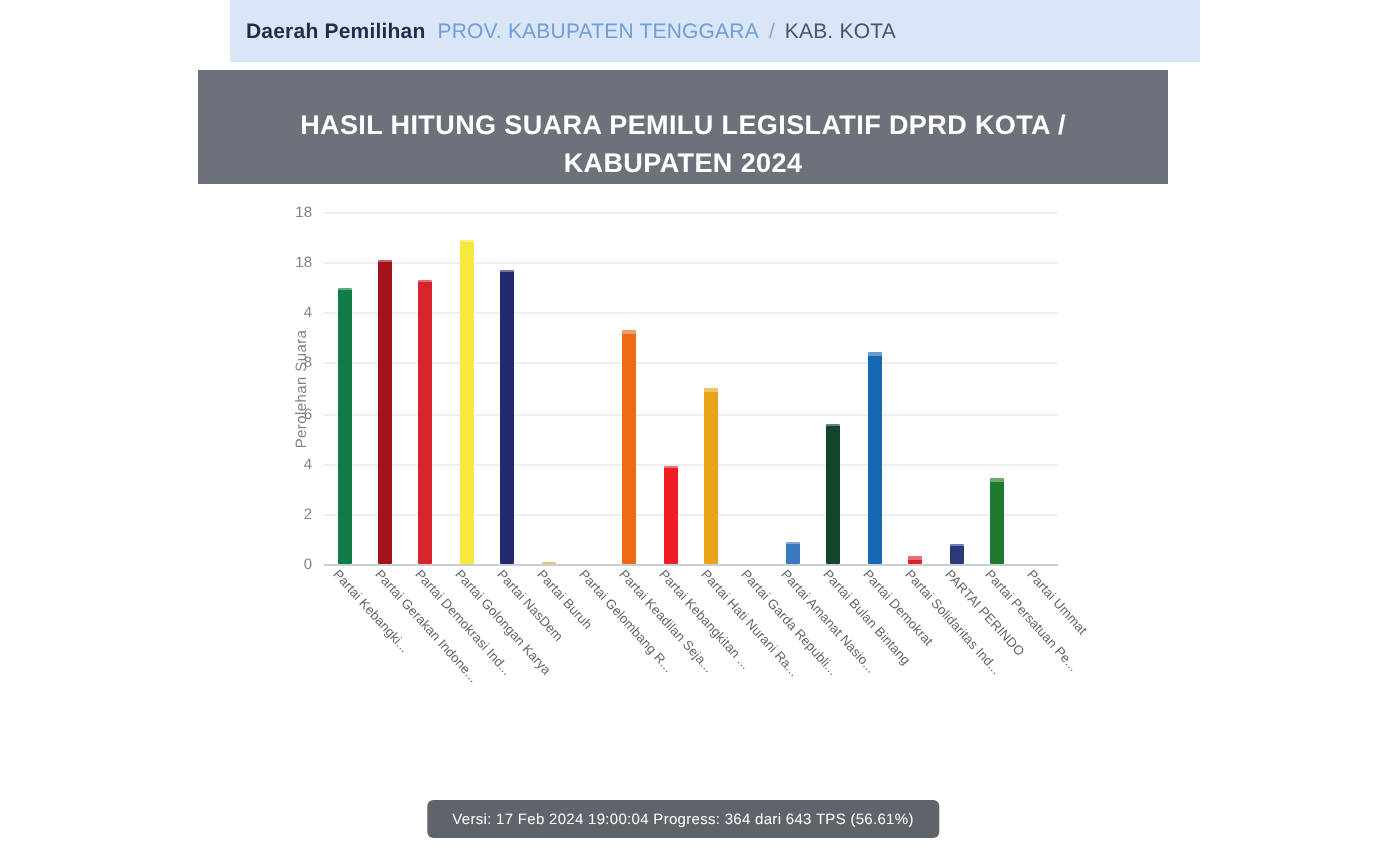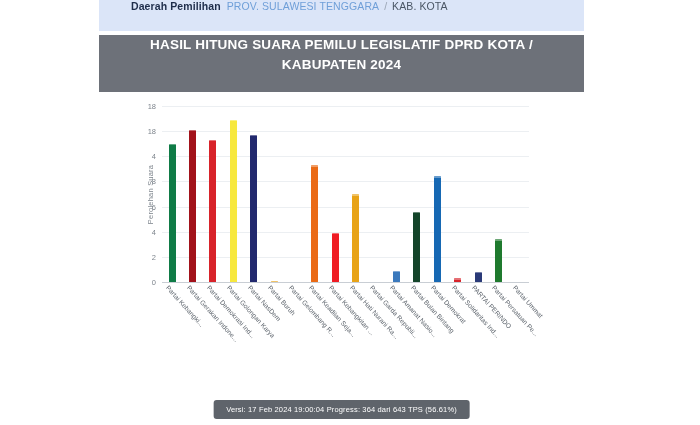--- a/index.html
+++ b/index.html
@@ -22,28 +22,28 @@
     position: absolute;
     left: 99px;
     top: 0;
     width: 485px;
     height: 425px;
     background: #ffffff;
   }
   
   #breadcrumb {
     position: absolute;
-    left: 0;
+    left: 16px;
     top: 0;
     width: 485px;
     height: 31px;
     background: #dbe5f8;
     display: flex;
-    align-items: flex-start;
-    padding-left: 32px;
+    align-items: center;
+    padding-left: 8px;
     box-sizing: border-box;
     white-space: nowrap;
   }
   .bc-strong {
     font-size: 10.5px;
     font-weight: bold;
     color: #1e2d4a;
     letter-spacing: 0.1px;
   }
   .bc-link {
@@ -64,21 +64,21 @@
   }
   
   #title-banner {
     position: absolute;
     left: 0;
     top: 35px;
     width: 485px;
     height: 57px;
     background: #6d7179;
     display: flex;
-    align-items: flex-start;
+    align-items: flex-end;
     justify-content: center;
     text-align: center;
     box-sizing: border-box;
     padding: 0 24px;
   }
   #title-banner .t {
     color: #ffffff;
     font-size: 13.5px;
     font-weight: bold;
     line-height: 1.45;
@@ -180,21 +180,21 @@
   }
 </style>
 </head>
 <body>
 
 <div id="page">
   <div id="content">
 
     <div id="breadcrumb">
       <span class="bc-strong">Daerah Pemilihan</span>
-      <span class="bc-link">PROV. SULAWESI TENGGARA</span>
+      <span class="bc-link">PROV. KABUPATEN TENGGARA</span>
       <span class="bc-sep">/</span>
       <span class="bc-current">KAB. KOTA</span>
     </div>
 
     <div id="title-banner">
       <div class="t">HASIL HITUNG SUARA PEMILU LEGISLATIF DPRD KOTA / KABUPATEN 2024</div>
     </div>
 
     <div id="chart-wrap">
       <div id="ylabel">

